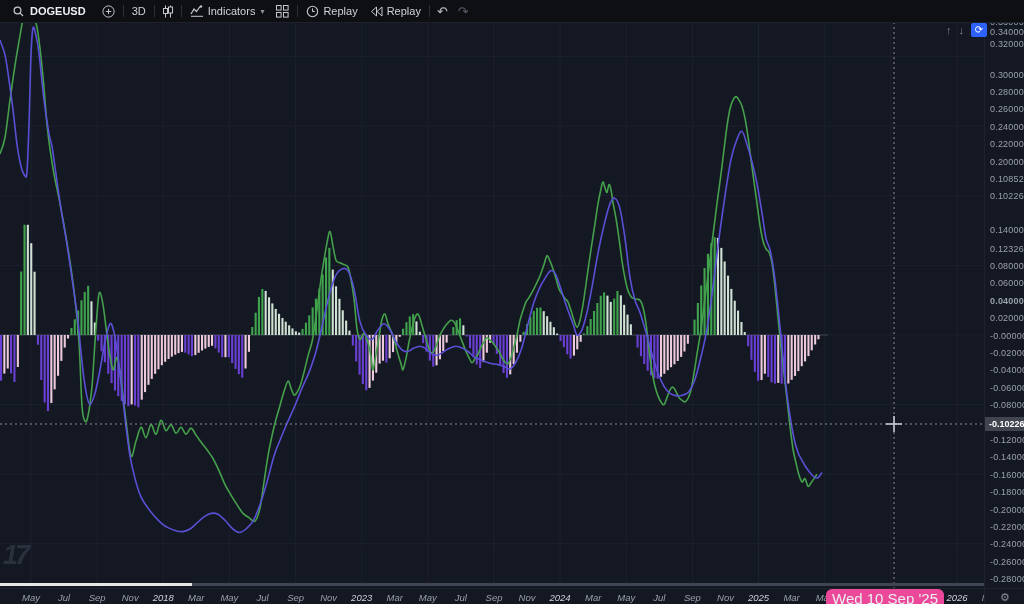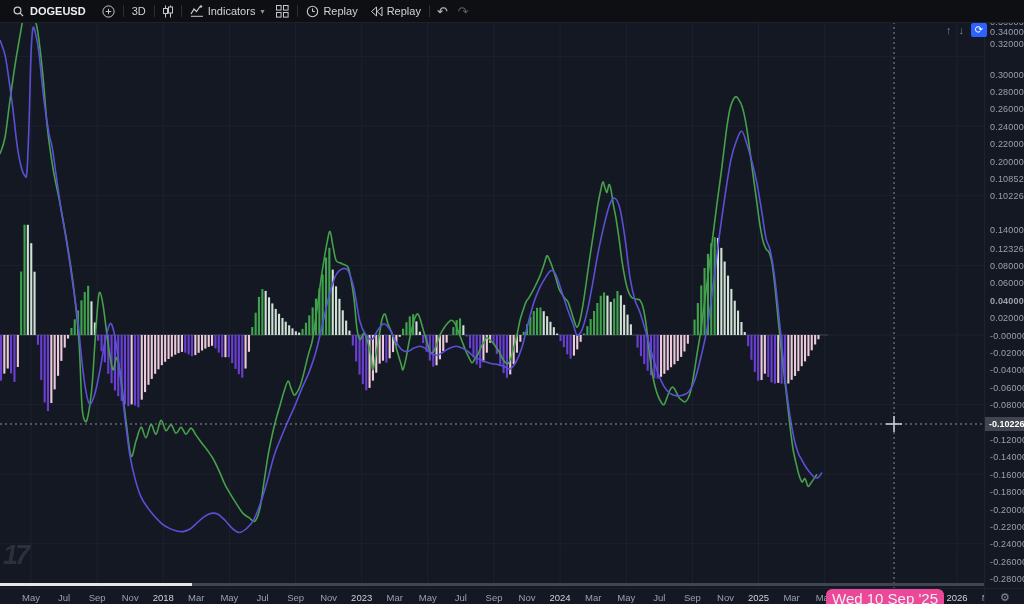--- a/index.html
+++ b/index.html
@@ -23,21 +23,21 @@
   
   .price-axis{position:absolute;left:984px;top:22px;bottom:16px;width:40px;
               border-left:1px solid #1e222c;z-index:10;cursor:ns-resize;}
   .plabel{position:absolute;left:5px;font-size:9px;color:#9aa0ac;letter-spacing:.2px;}
   .price-cross{position:absolute;left:984px;top:417px;width:39px;z-index:15;
                background:#40454f;color:#fff;font-size:9px;font-weight:bold;
                padding:2px 0 2px 4px;border-left:1px solid #1e222c;}
   
   .time-axis{position:absolute;left:0;right:40px;top:588px;height:16px;
              border-top:1px solid #1e222c;z-index:10;overflow:hidden;cursor:ew-resize;}
-  .tlabel{position:absolute;top:3px;font-size:9.5px;color:#9aa0ac;transform:translateX(-50%);}
+  .tlabel{position:absolute;top:3px;font-size:9.5px;color:#9aa0ac;transform:translateX(-50%);font-style:italic;}
   .tlabel.year{color:#cdd1d9;}
   .time-cross{position:absolute;left:885px;top:589px;transform:translateX(-50%);
               background:#ec4899;color:#eceef2;font-size:15px;padding:1px 6px 2px;
               border-radius:6px;z-index:16;white-space:nowrap;}
   .axis-corner{position:absolute;left:984px;top:588px;width:40px;height:16px;z-index:11;
                border-top:1px solid #1e222c;border-left:1px solid #1e222c;
                color:#878c96;font-size:11px;display:flex;align-items:center;justify-content:center;cursor:pointer;}
   
   .float-controls{position:absolute;left:946px;top:23px;z-index:12;display:flex;
                   align-items:center;gap:7px;}

